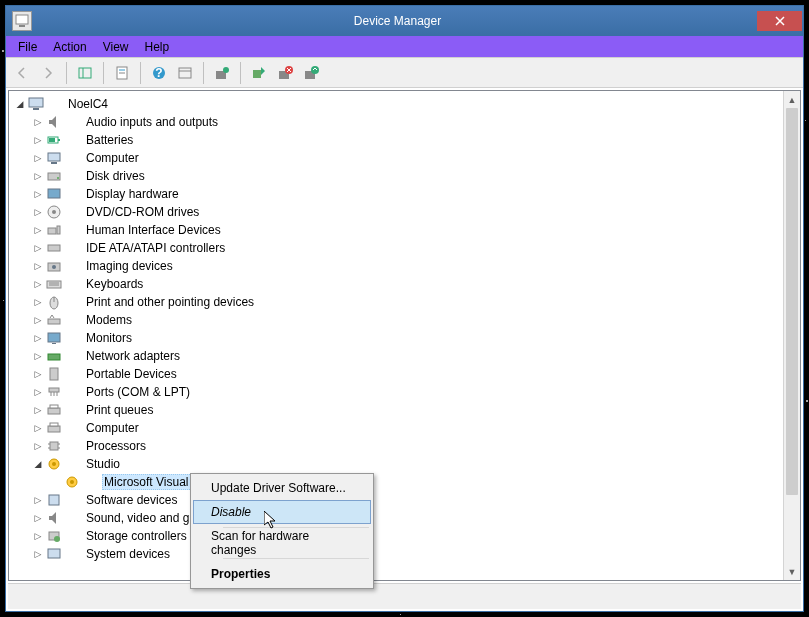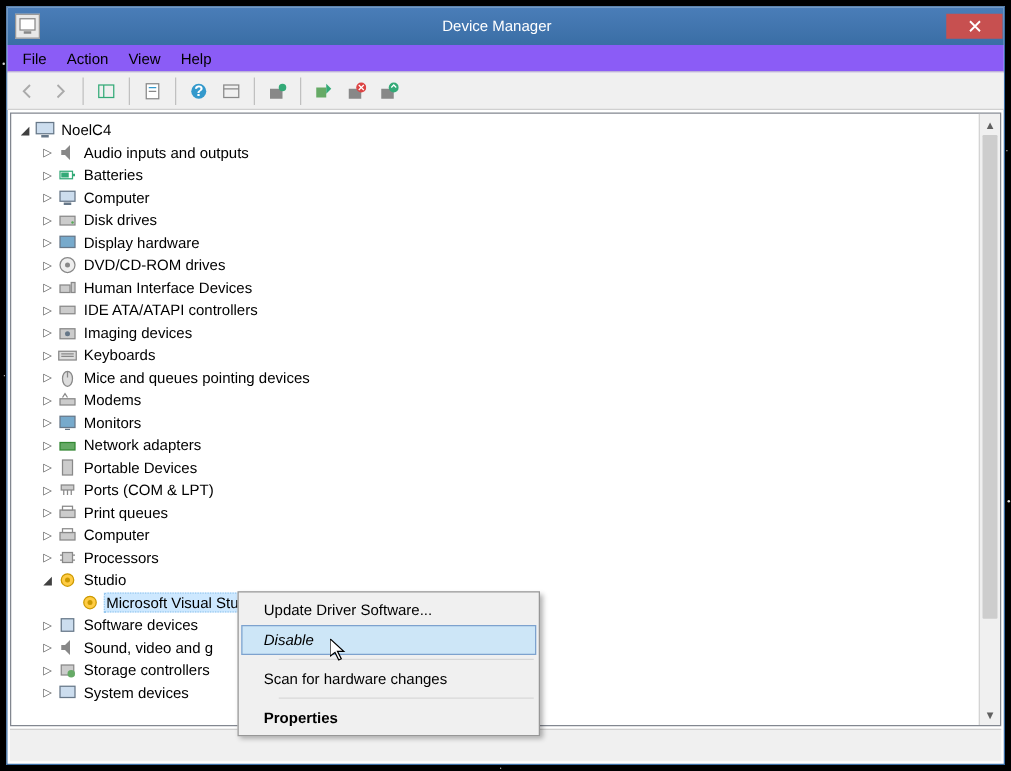--- a/index.html
+++ b/index.html
@@ -28,31 +28,31 @@
   .tb-sep { width: 1px; height: 22px; background: #c0c0c0; margin: 0 4px; }
   .content {
     flex: 1; background: #fff; border: 1px solid #828790; margin: 2px; position: relative;
     display: flex; overflow: hidden;
   }
   .tree { flex: 1; padding: 4px 0 0 4px; overflow: hidden; }
   .node { display: flex; align-items: center; height: 18px; white-space: nowrap; cursor: default; }
   .expander { width: 14px; height: 14px; display: flex; align-items: center; justify-content: center; color: #595959; cursor: pointer; font-size:9px;}
   .expander.open { color:#404040; }
   .node-icon { width: 16px; height: 16px; margin: 0 3px 0 1px; display: flex; align-items: center; justify-content: center; }
-  .node-label { padding: 0 2px; }
+  .node-label { padding: 0 2px; margin-left: 19px; }
   .node-label.sel { background: #cde8ff; border: 1px dotted #99c9ef; padding: 0 1px; }
   .indent1 { padding-left: 18px; }
   .indent2 { padding-left: 36px; }
   .scrollbar-v { width: 17px; background: #f0f0f0; display: flex; flex-direction: column; border-left: 1px solid #d4d4d4; }
   .sb-btn { height: 17px; display: flex; align-items: center; justify-content: center; color: #606060; font-size:9px; cursor:pointer;}
   .sb-track { flex: 1; position: relative; }
   .sb-thumb { position: absolute; left: 2px; right: 2px; top: 0; height: 85%; background: #cdcdcd; border-radius: 1px; }
   .statusbar { height: 26px; background: #f0f0f0; border-top: 1px solid #d0d0d0; margin: 0 2px 2px; }
   .context-menu {
-    position: absolute; left: 190px; top: 473px; width: 242px;
+    position: absolute; left: 190px; top: 473px; width: 184px;
     background: #f0f0f0; border: 1px solid #979797; box-shadow: 2px 2px 4px rgba(0,0,0,.3);
     padding: 2px; z-index: 10;
   }
   .ctx-item { height: 24px; display: flex; align-items: center; padding: 0 20px 0 18px; cursor: pointer; position: relative; }
   .ctx-item.hover { background: #cde6f7; border: 1px solid #7da2ce; padding: 0 19px 0 17px; font-style: italic; }
   .ctx-item.bold { font-weight: bold; }
   .ctx-sep { height: 1px; background: #d7d7d7; margin: 3px 2px 3px 30px; }
   .cursor-ptr { position: absolute; left: 264px; top: 511px; z-index: 20; pointer-events: none; }
   svg { display: block; }
 </style>
@@ -273,21 +273,21 @@
           <span class="node-label">Keyboards</span>
         </div>
       <div class="node indent1">
           <span class="expander">▷</span>
           <span class="node-icon">
             <svg width="16" height="16">
               <ellipse cx="8" cy="9" rx="4" ry="6" fill="#ddd" stroke="#888"></ellipse>
               <line x1="8" y1="3" x2="8" y2="8" stroke="#888"></line>
             </svg>
           </span>
-          <span class="node-label">Mice and queues pointing devices</span>
+          <span class="node-label">Print and other pointing devices</span>
         </div>
       <div class="node indent1">
           <span class="expander">▷</span>
           <span class="node-icon">
             <svg width="16" height="16">
               <rect x="2" y="7" width="12" height="5" fill="#ccc" stroke="#888"></rect>
               <path d="M4 6 L6 3 L8 6" fill="none" stroke="#888"></path>
             </svg>
           </span>
           <span class="node-label">Modems</span>

